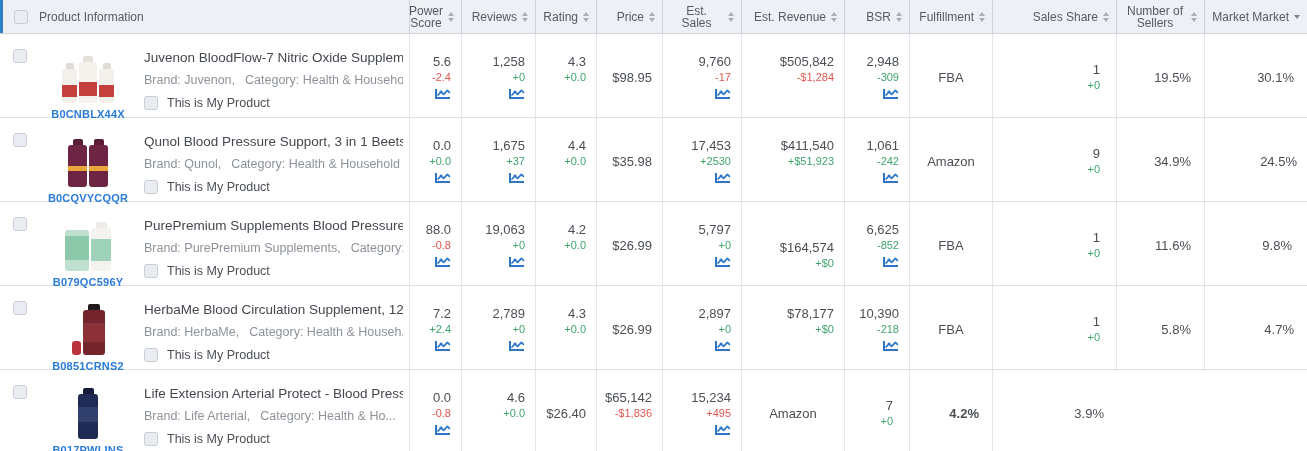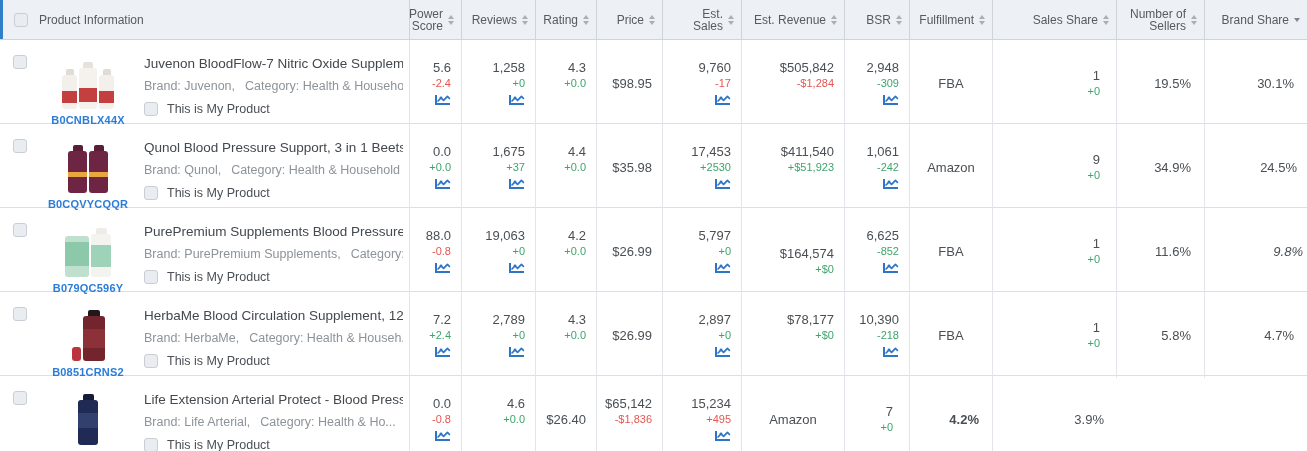--- a/index.html
+++ b/index.html
@@ -9,28 +9,28 @@
   :root{
     --green:#3fa46c; --red:#e4564f; --link:#2b7cd9; --iconblue:#2e75c5;
     --headerbg:#edf0f4; --accent:#2f80c9;
     --border:#e2e5e9; --hborder:#cfd4d9;
   }
 
   .grid { display:grid;
     grid-template-columns:410px 52px 74px 61px 66px 79px 103px 65px 83px 124px 88px 102px; }
 
   
-  .thead { background:var(--headerbg); height:40px; border-bottom:1px solid var(--hborder);
+  .thead { background:var(--headerbg); height:34px; border-bottom:1px solid var(--hborder);
     position:relative; }
   .thead::before{ content:""; position:absolute; left:0; top:0; bottom:0; width:3px;
     background:var(--accent); }
   .th { display:flex; align-items:center; justify-content:flex-end;
     padding:0 7px; border-right:1px solid var(--hborder); font-size:12px; color:#565b61; }
   .th:last-child{ border-right:none; }
-  .th .lbl{ text-align:right; line-height:12px; }
+  .th .lbl{ text-align:center; line-height:12px; }
   .th-product{ justify-content:flex-start; padding-left:14px; }
   .th-product .lbl{ margin-left:11px; text-align:left; }
 
   .sort{ display:flex; flex-direction:column; margin-left:5px; align-items:center; }
   .tri{ width:0; height:0; border-left:3.5px solid transparent; border-right:3.5px solid transparent; display:block; }
   .tri.up{ border-bottom:4.5px solid #a7aeb6; margin-bottom:2px; }
   .tri.down{ border-top:4.5px solid #a7aeb6; }
   .tri.active{ border-top-color:#7d858e; }
 
   
@@ -141,21 +141,21 @@
       </span>
   </div>
   <div class="th">
     <span class="lbl">Number of Sellers</span>
     <span class="sort">
         <i class="tri up"></i>
         <i class="tri down"></i>
       </span>
   </div>
   <div class="th">
-    <span class="lbl">Brand Share</span>
+    <span class="lbl">Market Market</span>
     <span class="sort">
         <i class="tri down active"></i>
       </span>
   </div>
 </div>
 
 <div id="rows">
   <div class="row grid">
     <div class="pcell">
       <div class="cbcol"><span class="cb"></span></div>
@@ -485,21 +485,21 @@
 
     <div class="cell" style="padding-right:16px;">
       <span class="val">1</span>
       <span class="delta green">+0</span>
     </div>
 
     <div class="cell" style="padding-right:13px;">
       <span class="val">11.6%</span>
     </div>
 
-    <div class="cell" style="padding-right:4px;font-style:italic;">
+    <div class="cell" style="padding-right:15px;">
       <span class="val">9.8%</span>
     </div>
   </div>
 
   <div class="row grid">
     <div class="pcell">
       <div class="cbcol"><span class="cb"></span></div>
       <div class="imgcol">
         <div class="imgbox">
             <div class="bottle">

